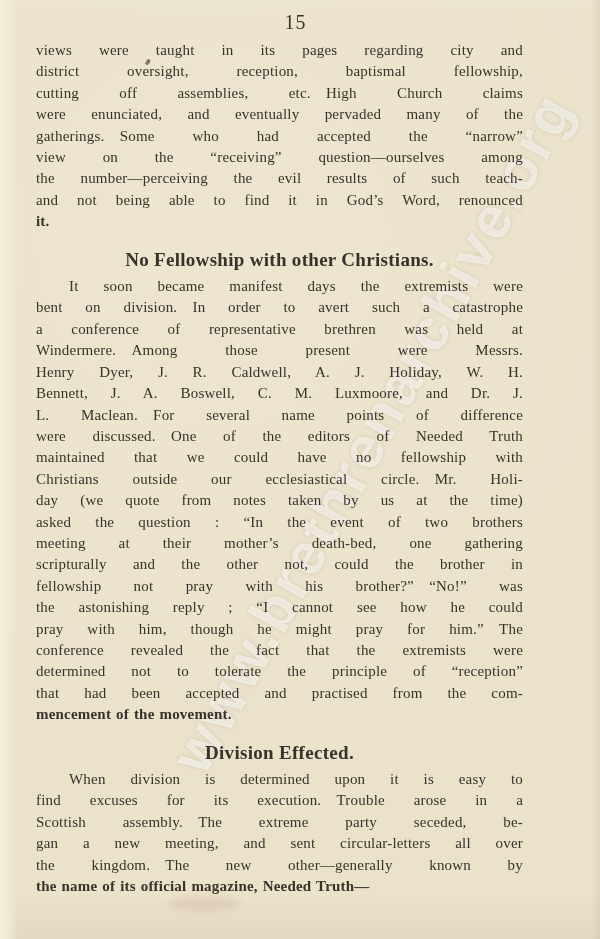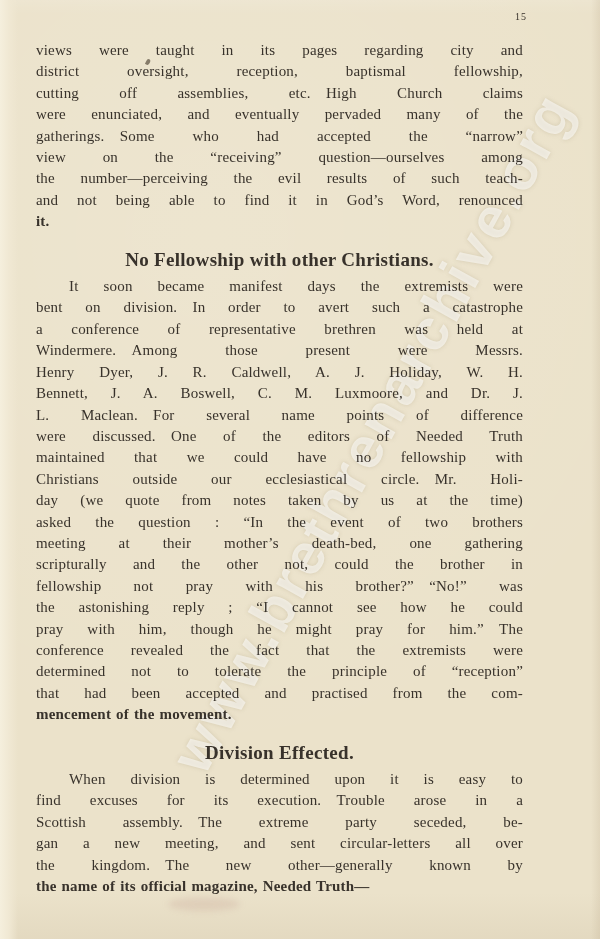--- a/index.html
+++ b/index.html
@@ -28,23 +28,23 @@
     font-family:"Liberation Sans","DejaVu Sans",sans-serif;
     font-size:58px;font-weight:bold;
     letter-spacing:3px;white-space:nowrap;
     color:rgba(255,255,255,0.55);
     text-shadow:0 0 4px rgba(185,172,145,0.45);
     z-index:1;
     pointer-events:none;
   }
   .page-number{
     position:absolute;
-    top:11px;left:40px;width:487px;
-    text-align:right;
-    font-size:10px;letter-spacing:1px;
+    top:11px;left:52px;width:487px;
+    text-align:center;
+    font-size:20px;letter-spacing:1px;
     z-index:2;
   }
   .text-column{
     position:absolute;
     left:36px;top:40px;width:487px;
     z-index:2;
   }
   .pline{
     font-size:15px;
     line-height:21.4px;

